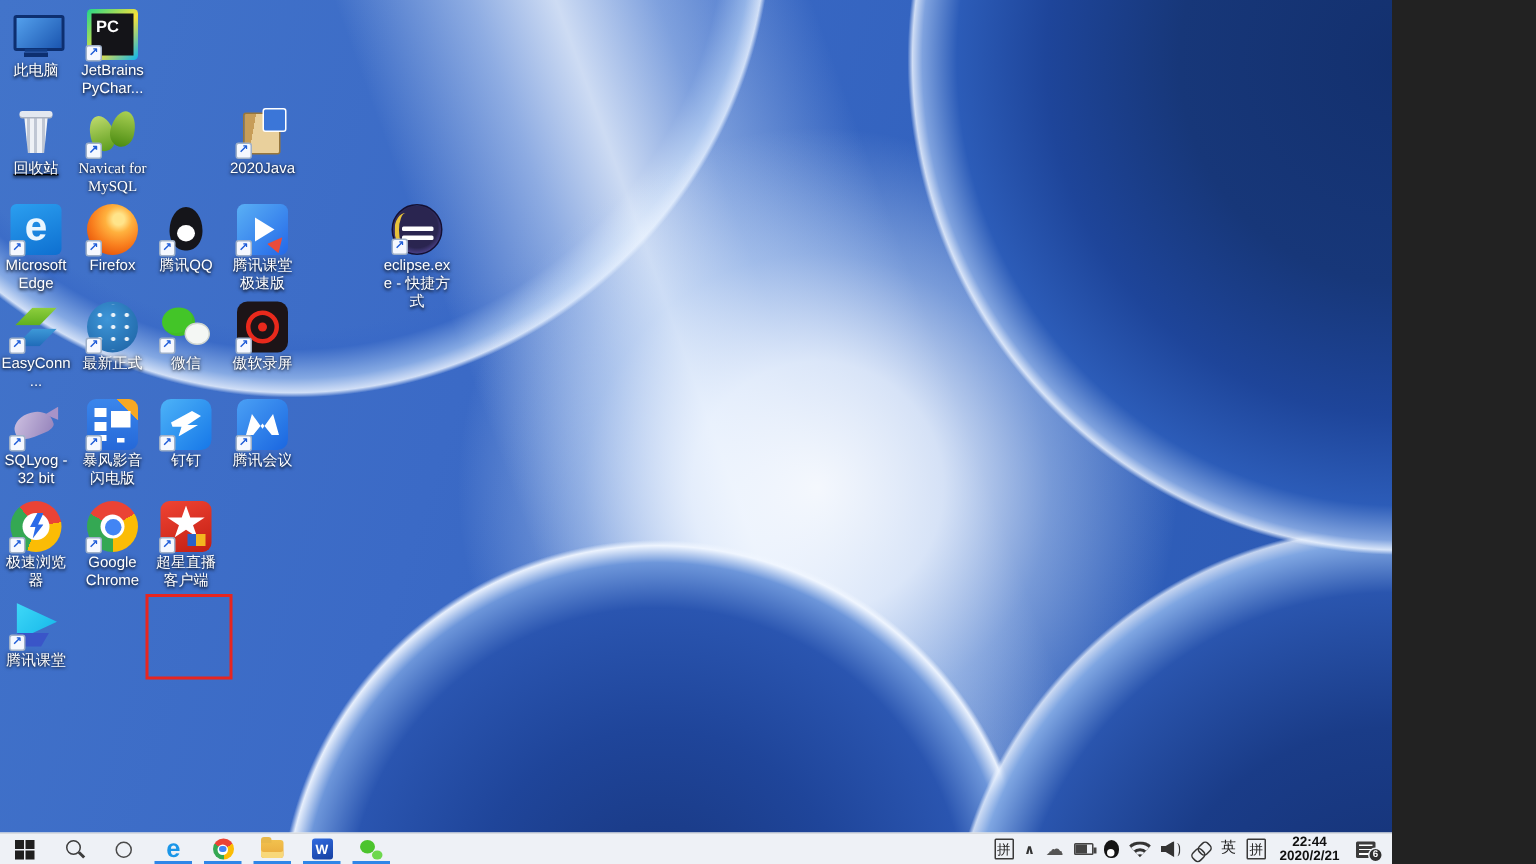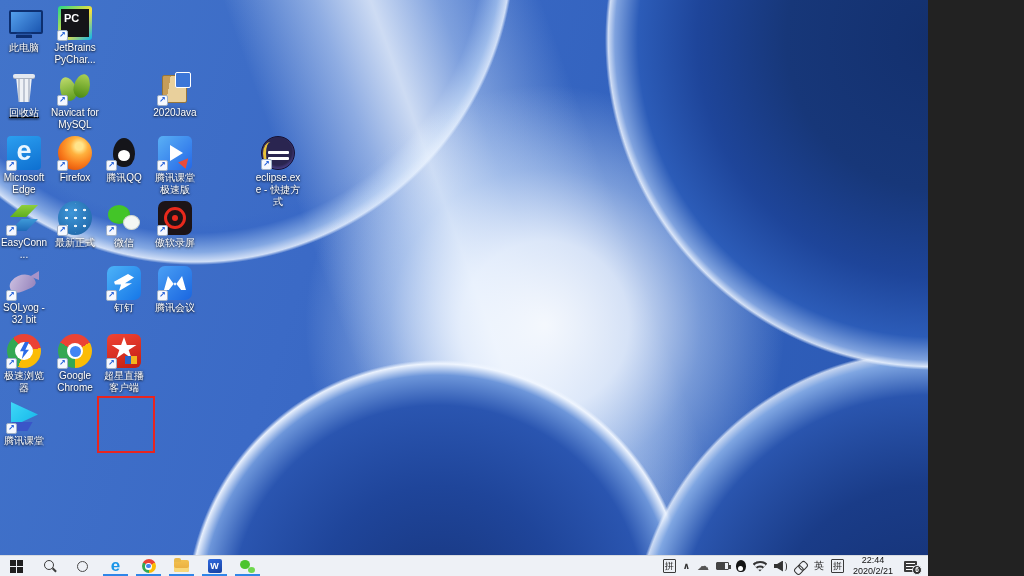--- a/index.html
+++ b/index.html
@@ -174,22 +174,22 @@
     clip-path:polygon(50% 50%,4% 0,96% 0);}
   .tr-speaker{width:14px;height:11px;}
   .tr-speaker::before{content:"";position:absolute;left:0;top:0;width:9px;height:11px;background:#333;
     clip-path:polygon(0 32%,35% 32%,100% 0,100% 100%,35% 68%,0 68%);}
   .tr-speaker::after{content:"";position:absolute;right:1px;top:1px;width:4px;height:9px;
     border-right:1.5px solid #333;border-radius:50%;}
   .tr-link{width:12px;height:13px;transform:rotate(45deg);}
   .tr-link::before{content:"";position:absolute;left:3px;top:0;width:6px;height:7px;border:1.5px solid #333;border-radius:3px;}
   .tr-link::after{content:"";position:absolute;left:3px;top:6px;width:6px;height:7px;border:1.5px solid #333;border-radius:3px;}
   .tr-plain{font-size:10px;color:#222;}
-  .clock{display:flex;flex-direction:column;justify-content:space-between;align-items:center;height:100%;
-    font-size:9px;line-height:9.5px;color:#111;padding:0 2px;}
+  .clock{display:flex;flex-direction:column;justify-content:center;align-items:center;height:100%;
+    font-size:9px;line-height:9.5px;color:#111;padding:0 2px;font-weight:bold;}
   .action{position:relative;display:flex;align-items:center;height:100%;padding:0 6px 0 2px;}
   .tr-action{position:relative;width:13px;height:11px;background:#3b3b3b;border-radius:1px;}
   .tr-action::before{content:"";position:absolute;inset:2px 2px 2px 2px;
     background:repeating-linear-gradient(#fff 0 1px,rgba(0,0,0,0) 1px 3px);}
   .badge{position:absolute;right:-5px;bottom:-3px;width:10px;height:10px;background:#2f2f2f;border:1px solid #eef1f6;
     border-radius:50%;color:#fff;font-style:normal;font-weight:bold;font-size:6.5px;line-height:8px;text-align:center;}
 </style>
 </head>
 <body>
 
@@ -204,21 +204,21 @@
       <div class="di-cell" style="left: 51px; top: 6px;">
     <span class="di-art art-pycharm">
           <span class="shortcut-overlay"></span>
         </span>
     <span class="di-label">JetBrains PyChar...</span>
   </div>
       <div class="di-cell" style="left: 0px; top: 71px; text-decoration: underline;">
     <span class="di-art art-recycle"></span>
     <span class="di-label">回收站</span>
   </div>
-      <div class="di-cell" style="left: 51px; top: 71px;">
+      <div class="di-cell" style="left: 51px; top: 71px; font-family: Liberation Serif, serif;">
     <span class="di-art art-navicat">
           <span class="shortcut-overlay"></span>
         </span>
     <span class="di-label">Navicat for MySQL</span>
   </div>
       <div class="di-cell" style="left: 151px; top: 71px;">
     <span class="di-art art-javafolder">
           <span class="shortcut-overlay"></span>
         </span>
     <span class="di-label">2020Java</span>
@@ -275,20 +275,26 @@
     <span class="di-art art-apowerrec">
           <span class="shortcut-overlay"></span>
         </span>
     <span class="di-label">傲软录屏</span>
   </div>
       <div class="di-cell" style="left: 0px; top: 266px;">
     <span class="di-art art-sqlyog">
           <span class="shortcut-overlay"></span>
         </span>
     <span class="di-label">SQLyog - 32 bit</span>
+  </div>
+      <div class="di-cell" style="left: 51px; top: 266px;">
+    <span class="di-art art-baofeng">
+          <span class="shortcut-overlay"></span>
+        </span>
+    <span class="di-label">暴风影音闪电版</span>
   </div>
       <div class="di-cell" style="left: 100px; top: 266px;">
     <span class="di-art art-dingtalk">
           <span class="shortcut-overlay"></span>
         </span>
     <span class="di-label">钉钉</span>
   </div>
       <div class="di-cell" style="left: 151px; top: 266px;">
     <span class="di-art art-meeting">
           <span class="shortcut-overlay"></span>

